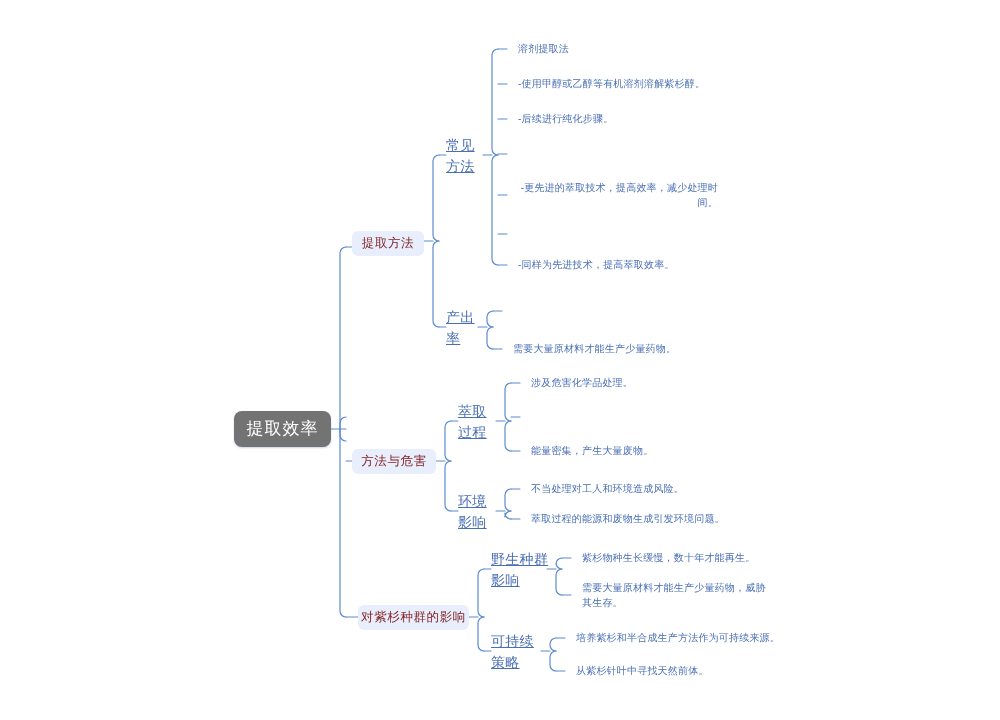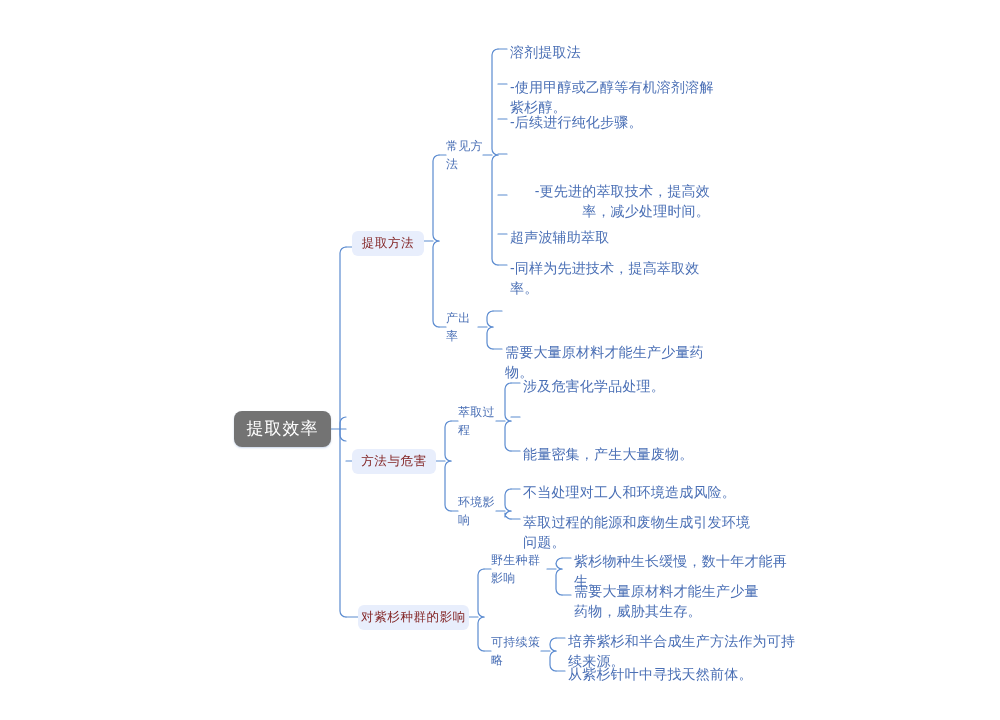--- a/index.html
+++ b/index.html
@@ -52,30 +52,32 @@
     border-radius: 6px;
     font-size: 12.5px;
     letter-spacing: .6px;
     display: flex;
     align-items: center;
     justify-content: center;
   }
   
   .n-l2 {
     color: #4a6fb5;
-    font-size: 12px;
+    font-size: 14px;
     letter-spacing: .3px;
     display: flex;
     align-items: center;
+    text-decoration: underline;
   }
   
   .n-leaf {
     color: #4a6fb5;
-    font-size: 14px;
+    font-size: 10px;
     letter-spacing: .2px;
+    margin-left: 8px;
   }
 </style>
 </head>
 <body>
 
 <div id="canvas">
 
   <svg id="wires" viewBox="0 0 1000 720" xmlns="http://www.w3.org/2000/svg">
     <g fill="none" stroke="#5b8bd0" stroke-width="1.2" stroke-linecap="round" stroke-linejoin="round">
 
@@ -186,21 +188,20 @@
   </div>
 
   <div class="node n-l2" style="left:491px; top:644px; width:52px; height:15px;">
     <span>可持续策略</span>
   </div>
 
   <div class="node n-leaf" style="left:510px; top:42px; width:210px;">溶剂提取法</div>
   <div class="node n-leaf" style="left:510px; top:77px; width:215px;">-使用甲醇或乙醇等有机溶剂溶解紫杉醇。</div>
   <div class="node n-leaf" style="left:510px; top:112px; width:210px;">-后续进行纯化步骤。</div>
   <div class="node n-leaf" style="left:510px; top:181px; width:200px;text-align:right;">-更先进的萃取技术，提高效率，减少处理时间。</div>
-  <div class="node n-leaf" style="left:510px; top:227px; width:210px;">超声波辅助萃取</div>
   <div class="node n-leaf" style="left:510px; top:258px; width:215px;">-同样为先进技术，提高萃取效率。</div>
 
   <div class="node n-leaf" style="left:505px; top:342px; width:220px;">需要大量原材料才能生产少量药物。</div>
 
   <div class="node n-leaf" style="left:523px; top:376px; width:220px;">涉及危害化学品处理。</div>
   <div class="node n-leaf" style="left:523px; top:444px; width:220px;">能量密集，产生大量废物。</div>
 
   <div class="node n-leaf" style="left:523px; top:482px; width:230px;">不当处理对工人和环境造成风险。</div>
   <div class="node n-leaf" style="left:523px; top:512px; width:235px;">萃取过程的能源和废物生成引发环境问题。</div>
 

